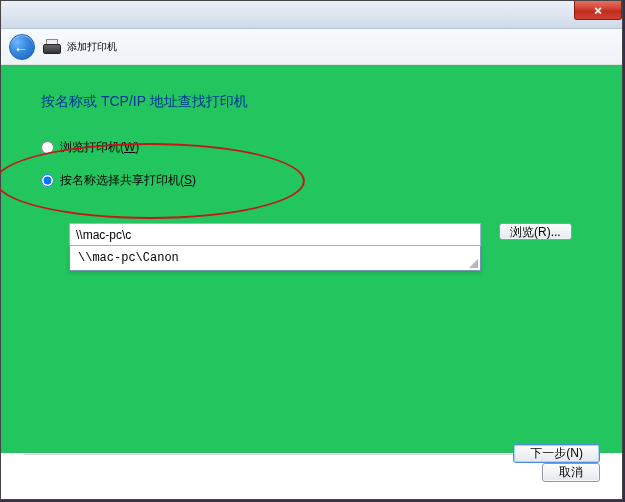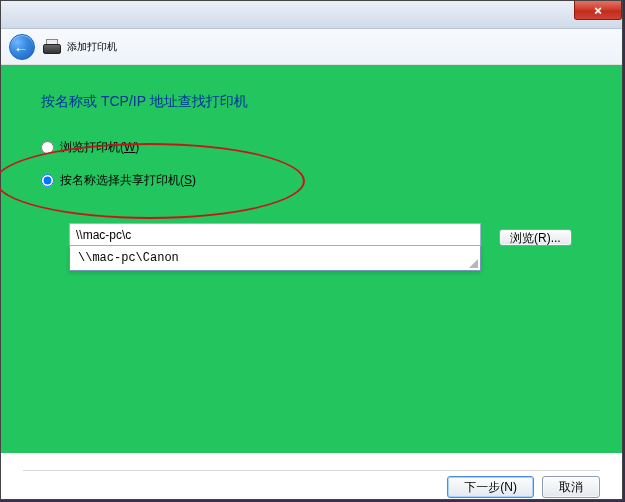--- a/index.html
+++ b/index.html
@@ -14,30 +14,30 @@
 .printer-icon { width: 18px; height: 16px; margin-left: 8px; display: inline-block; position: relative; }
 .printer-icon::before { content: ""; position: absolute; left: 3px; top: 0; width: 10px; height: 5px; background: #eee; border: 1px solid #888; }
 .printer-icon::after { content: ""; position: absolute; left: 0; top: 5px; width: 16px; height: 8px; background: linear-gradient(#666,#333); border: 1px solid #222; border-radius: 2px; }
 .header-text { margin-left: 6px; font-size: 10px; color: #000; }
 .content { position: absolute; top: 64px; left: 0; right: 0; bottom: 46px; background: #22c55e; padding: 28px 40px 0 40px; }
 .heading { font-size: 14px; color: #003399; margin-bottom: 28px; }
 .option-row { display: flex; align-items: center; font-size: 12px; margin-bottom: 16px; }
 .option-row input[type=radio] { margin-right: 6px; }
 .underline { text-decoration: underline; }
 .sel-block { position: relative; margin-left: 28px; margin-top: 8px; margin-bottom: 20px; }
-.input-row { display: flex; align-items: flex-end; margin-top: 34px; }
+.input-row { display: flex; align-items: flex-start; margin-top: 34px; }
 .path-input { width: 412px; height: 23px; border: 1px solid #9db4d1; background: #fff; font-size: 12px; padding: 0 6px; outline: none; font-family: Tahoma, sans-serif; }
 .browse-btn { margin-left: 18px; height: 17px; padding: 0 10px; font-size: 12px; background: linear-gradient(to bottom,#fdfdfd,#e4e8ee); border: 1px solid #8a9bb2; border-radius: 3px; box-shadow: inset 0 0 0 1px rgba(255,255,255,.6); }
 .dropdown { position: absolute; left: 0; top: 23px; width: 412px; border: 1px solid #7693b8; border-top: none; background: #fff; box-shadow: 0 2px 4px rgba(0,0,0,.15); }
 .dd-item { padding: 5px 8px; font-size: 12px; font-family: Liberation Mono, monospace; }
 .dd-resize { position: absolute; right: 2px; bottom: 2px; width: 10px; height: 10px; }
 .dd-resize::before { content: ""; position: absolute; right: 0; bottom: 0; border-left: 9px solid transparent; border-bottom: 9px solid #b0b8c4; }
 .option-ip { margin-top: 86px; }
 .annot { position: absolute; border: 2px solid #c41818; border-radius: 50%; pointer-events: none; }
-.footer { position: absolute; left: 22px; right: 22px; bottom: 1px; height: 28px; border-top: 1px solid #d8d8d8; display: flex; justify-content: flex-end; align-items: flex-end; padding-top: 8px; }
+.footer { position: absolute; left: 22px; right: 22px; bottom: 17px; height: 28px; border-top: 1px solid #d8d8d8; display: flex; justify-content: flex-end; align-items: flex-end; padding-top: 8px; flex-direction: column; }
 .btn { height: 22px; padding: 0 16px; margin-left: 8px; font-size: 12px; background: linear-gradient(to bottom,#fdfdfd,#e4e8ee); border: 1px solid #8a9bb2; border-radius: 3px; box-shadow: inset 0 0 0 1px rgba(255,255,255,.6); }
 .btn.default { border-color: #4a8de0; box-shadow: inset 0 0 0 1px #a8d2ff; }
 </style>
 </head>
 <body>
 
 <div class="window">
   <div class="titlebar">
     <div class="close-btn">
       <span class="close-x">×</span>

